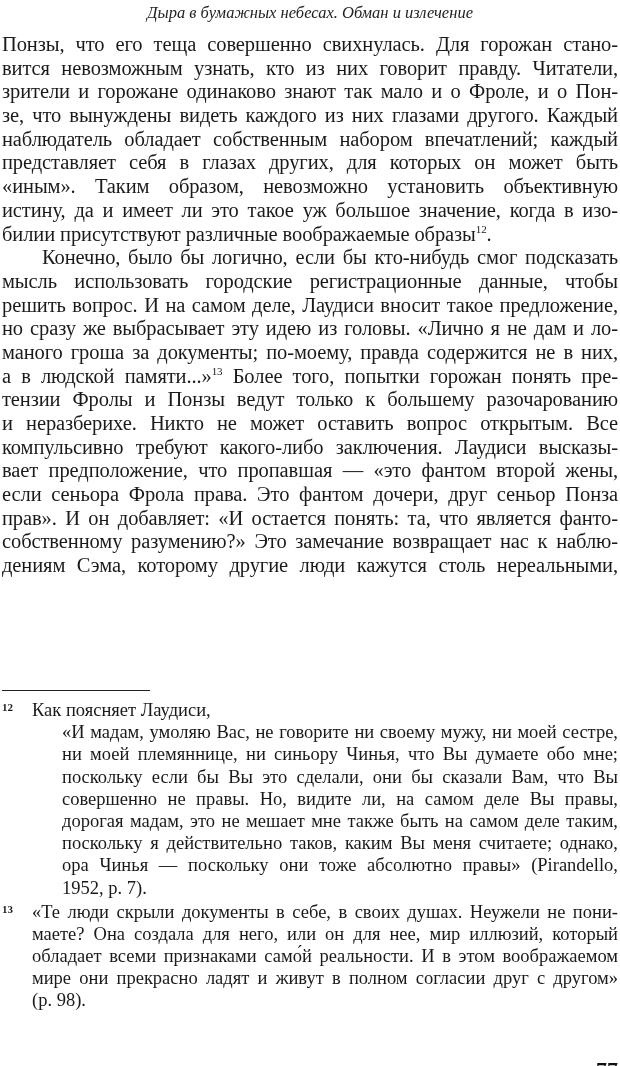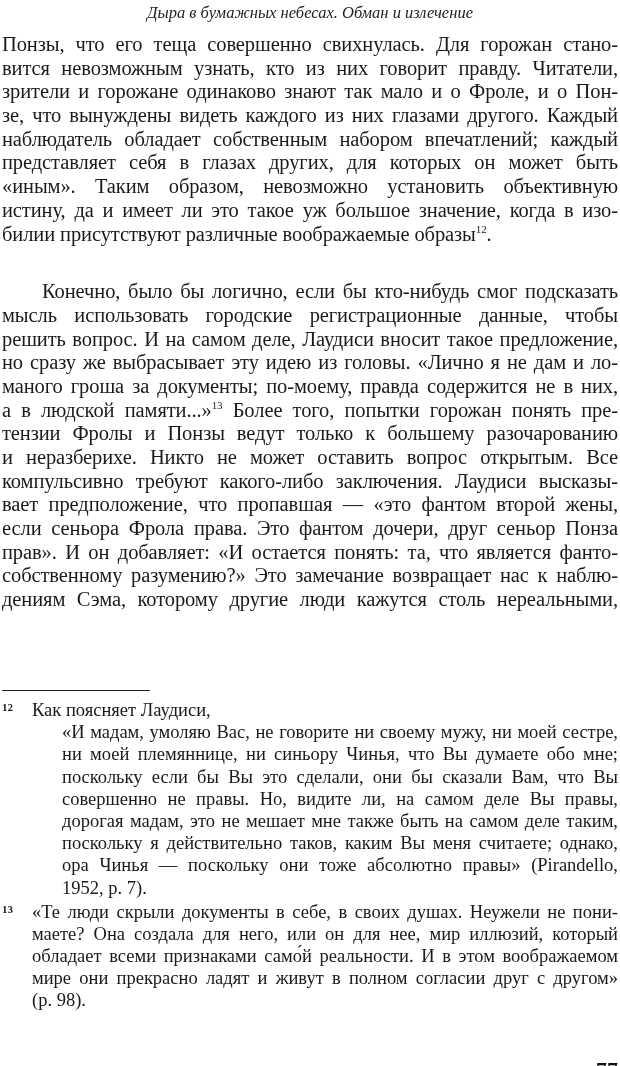--- a/index.html
+++ b/index.html
@@ -42,21 +42,20 @@
       white-space: nowrap;
       text-align: justify;
       text-align-last: justify;
       letter-spacing: -0.1px;
     }
     .line.last {
       text-align-last: left;
     }
     .line.indent {
       padding-left: 40px;
-      margin-top: 34px;
     }
     sup {
       font-size: 11px;
       line-height: 0;
       vertical-align: 0.7em;
     }
     .footnote-rule {
       position: absolute;
       top: 690px;
       left: 2px;

